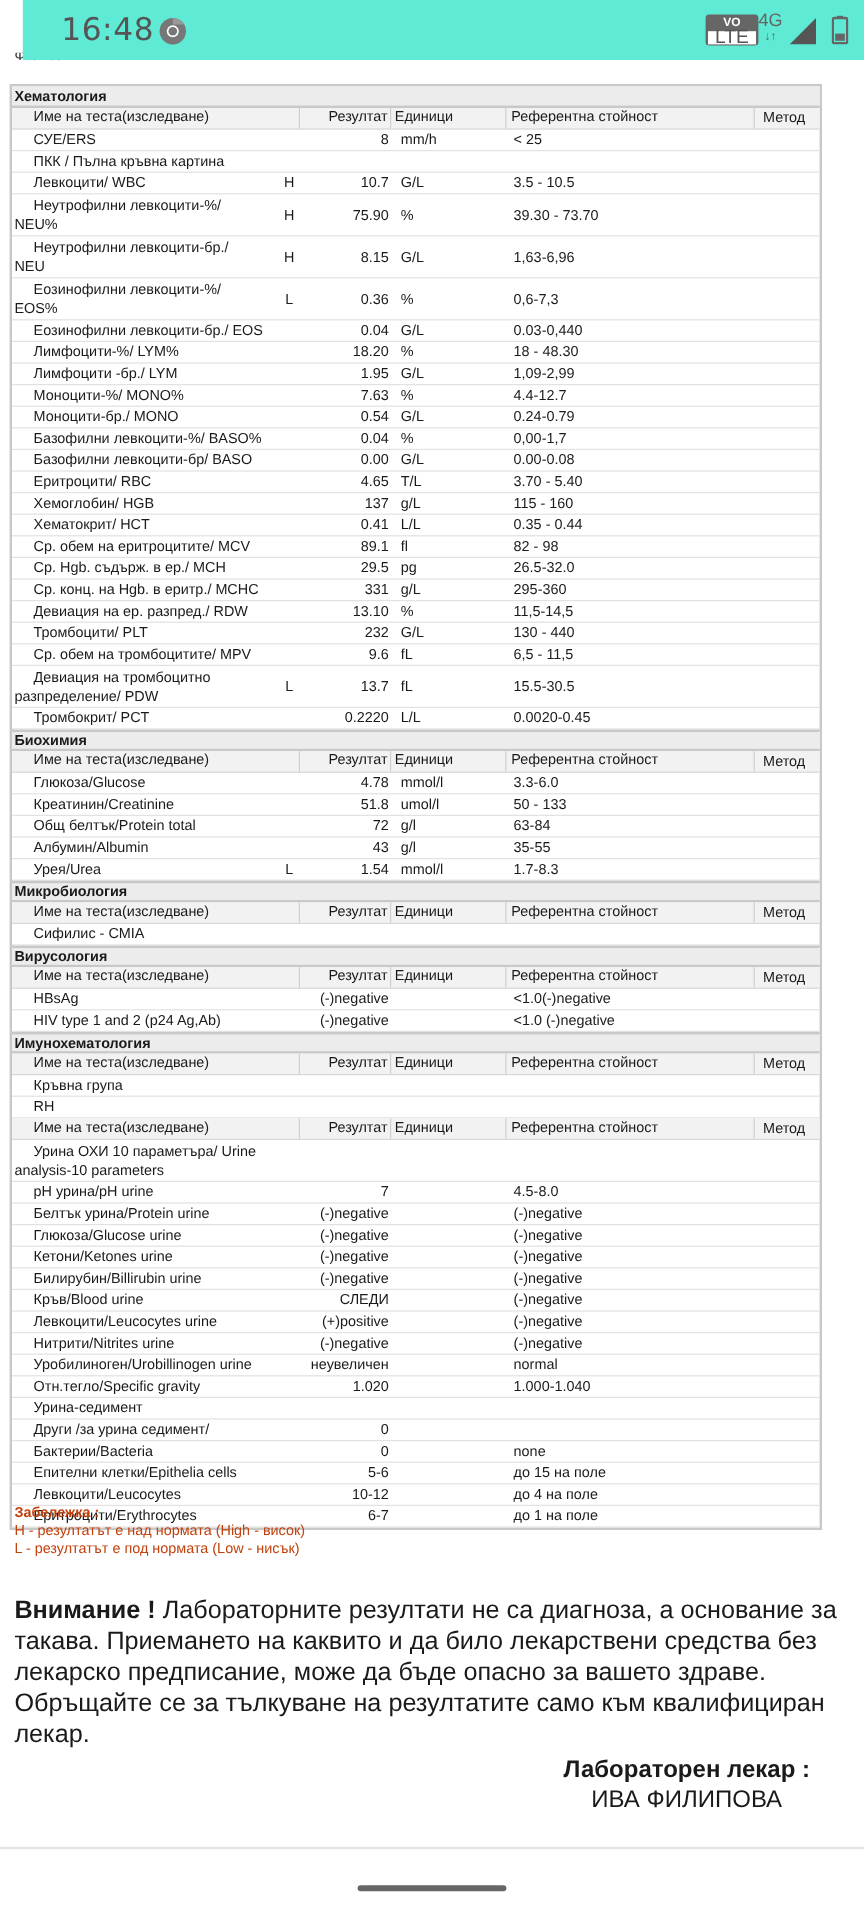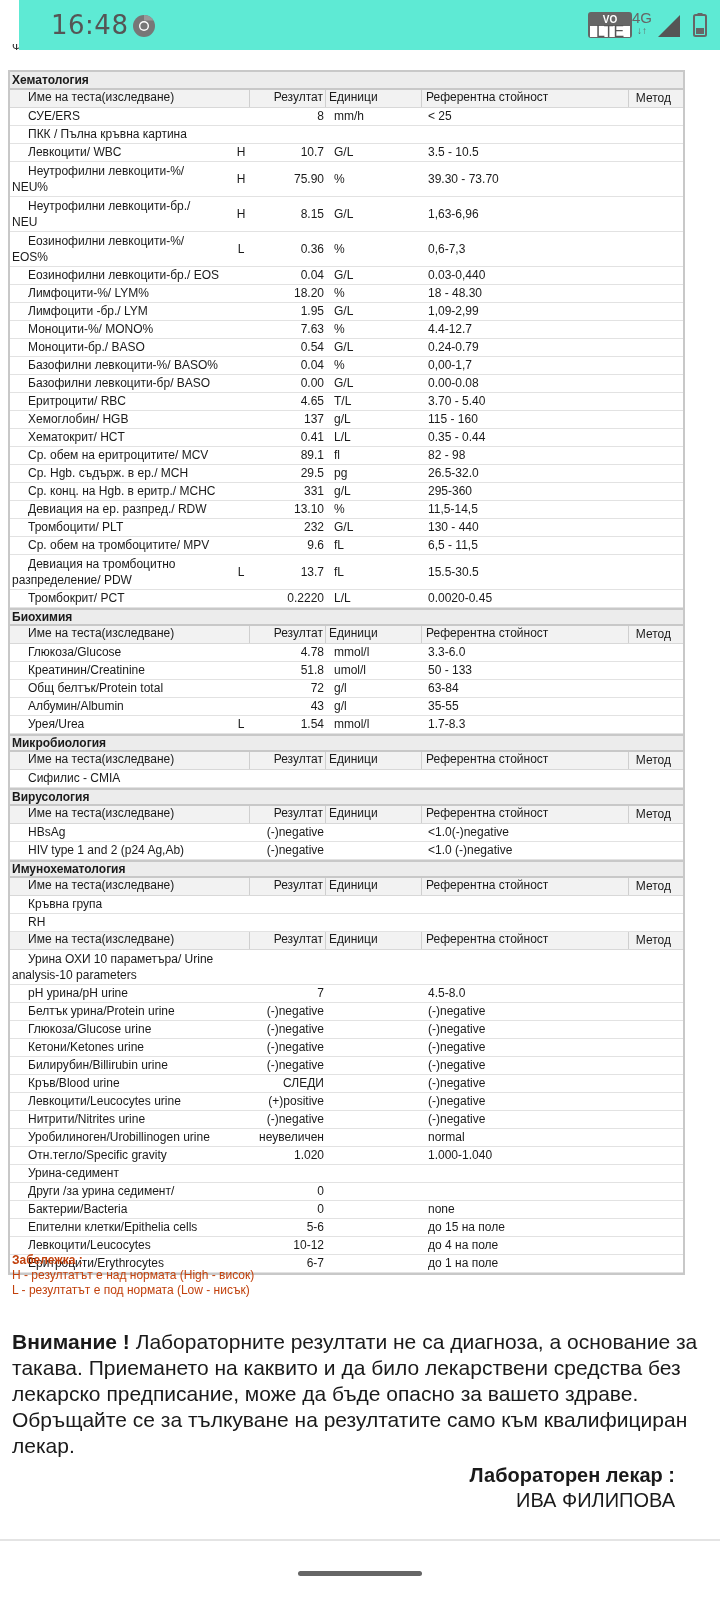--- a/index.html
+++ b/index.html
@@ -42,21 +42,21 @@
   .wrap .c-name { line-height: 16px; }
   .wrap .c-name .cont { display: block; margin-left: -16px; }
 
   
   .note { position: absolute; left: 12px; top: 1253px; font-size: 12px; line-height: 15px; color: #c2410c; }
   .note .note-title { font-weight: bold; }
 
   .warning { position: absolute; left: 12px; top: 1329px; width: 690px; font-size: 21px; line-height: 26px; color: #1a1a1a; }
   .warning b { font-weight: bold; }
 
-  .signer { position: absolute; right: 45px; top: 1463px; text-align: right; font-size: 20px; line-height: 25px; }
+  .signer { position: absolute; right: 45px; top: 1463px; text-align: center; font-size: 20px; line-height: 25px; }
   .signer .signer-title { font-weight: bold; display: block; }
 
   .nav-divider { position: absolute; left: 0; top: 1539px; width: 720px; height: 2px; background: #e4e4e4; }
   .nav-handle { position: absolute; left: 298px; top: 1571px; width: 124px; height: 5px; border-radius: 3px; background: #666; }
 </style>
 </head>
 <body>
 
 <div class="status-bar">
   <span class="sb-time">16:48</span>
@@ -173,21 +173,21 @@
       </div>
       <div class="row indent">
         <span class="c-name">Моноцити-%/ MONO%</span>
         <span class="c-flag"></span>
         <span class="c-res">7.63</span>
         <span class="c-unit">%</span>
         <span class="c-ref">4.4-12.7</span>
         <span class="c-meth"></span>
       </div>
       <div class="row indent">
-        <span class="c-name">Моноцити-бр./ BASO</span>
+        <span class="c-name">Моноцити-бр./ MONO</span>
         <span class="c-flag"></span>
         <span class="c-res">0.54</span>
         <span class="c-unit">G/L</span>
         <span class="c-ref">0.24-0.79</span>
         <span class="c-meth"></span>
       </div>
       <div class="row indent">
         <span class="c-name">Базофилни левкоцити-%/ BASO%</span>
         <span class="c-flag"></span>
         <span class="c-res">0.04</span>

